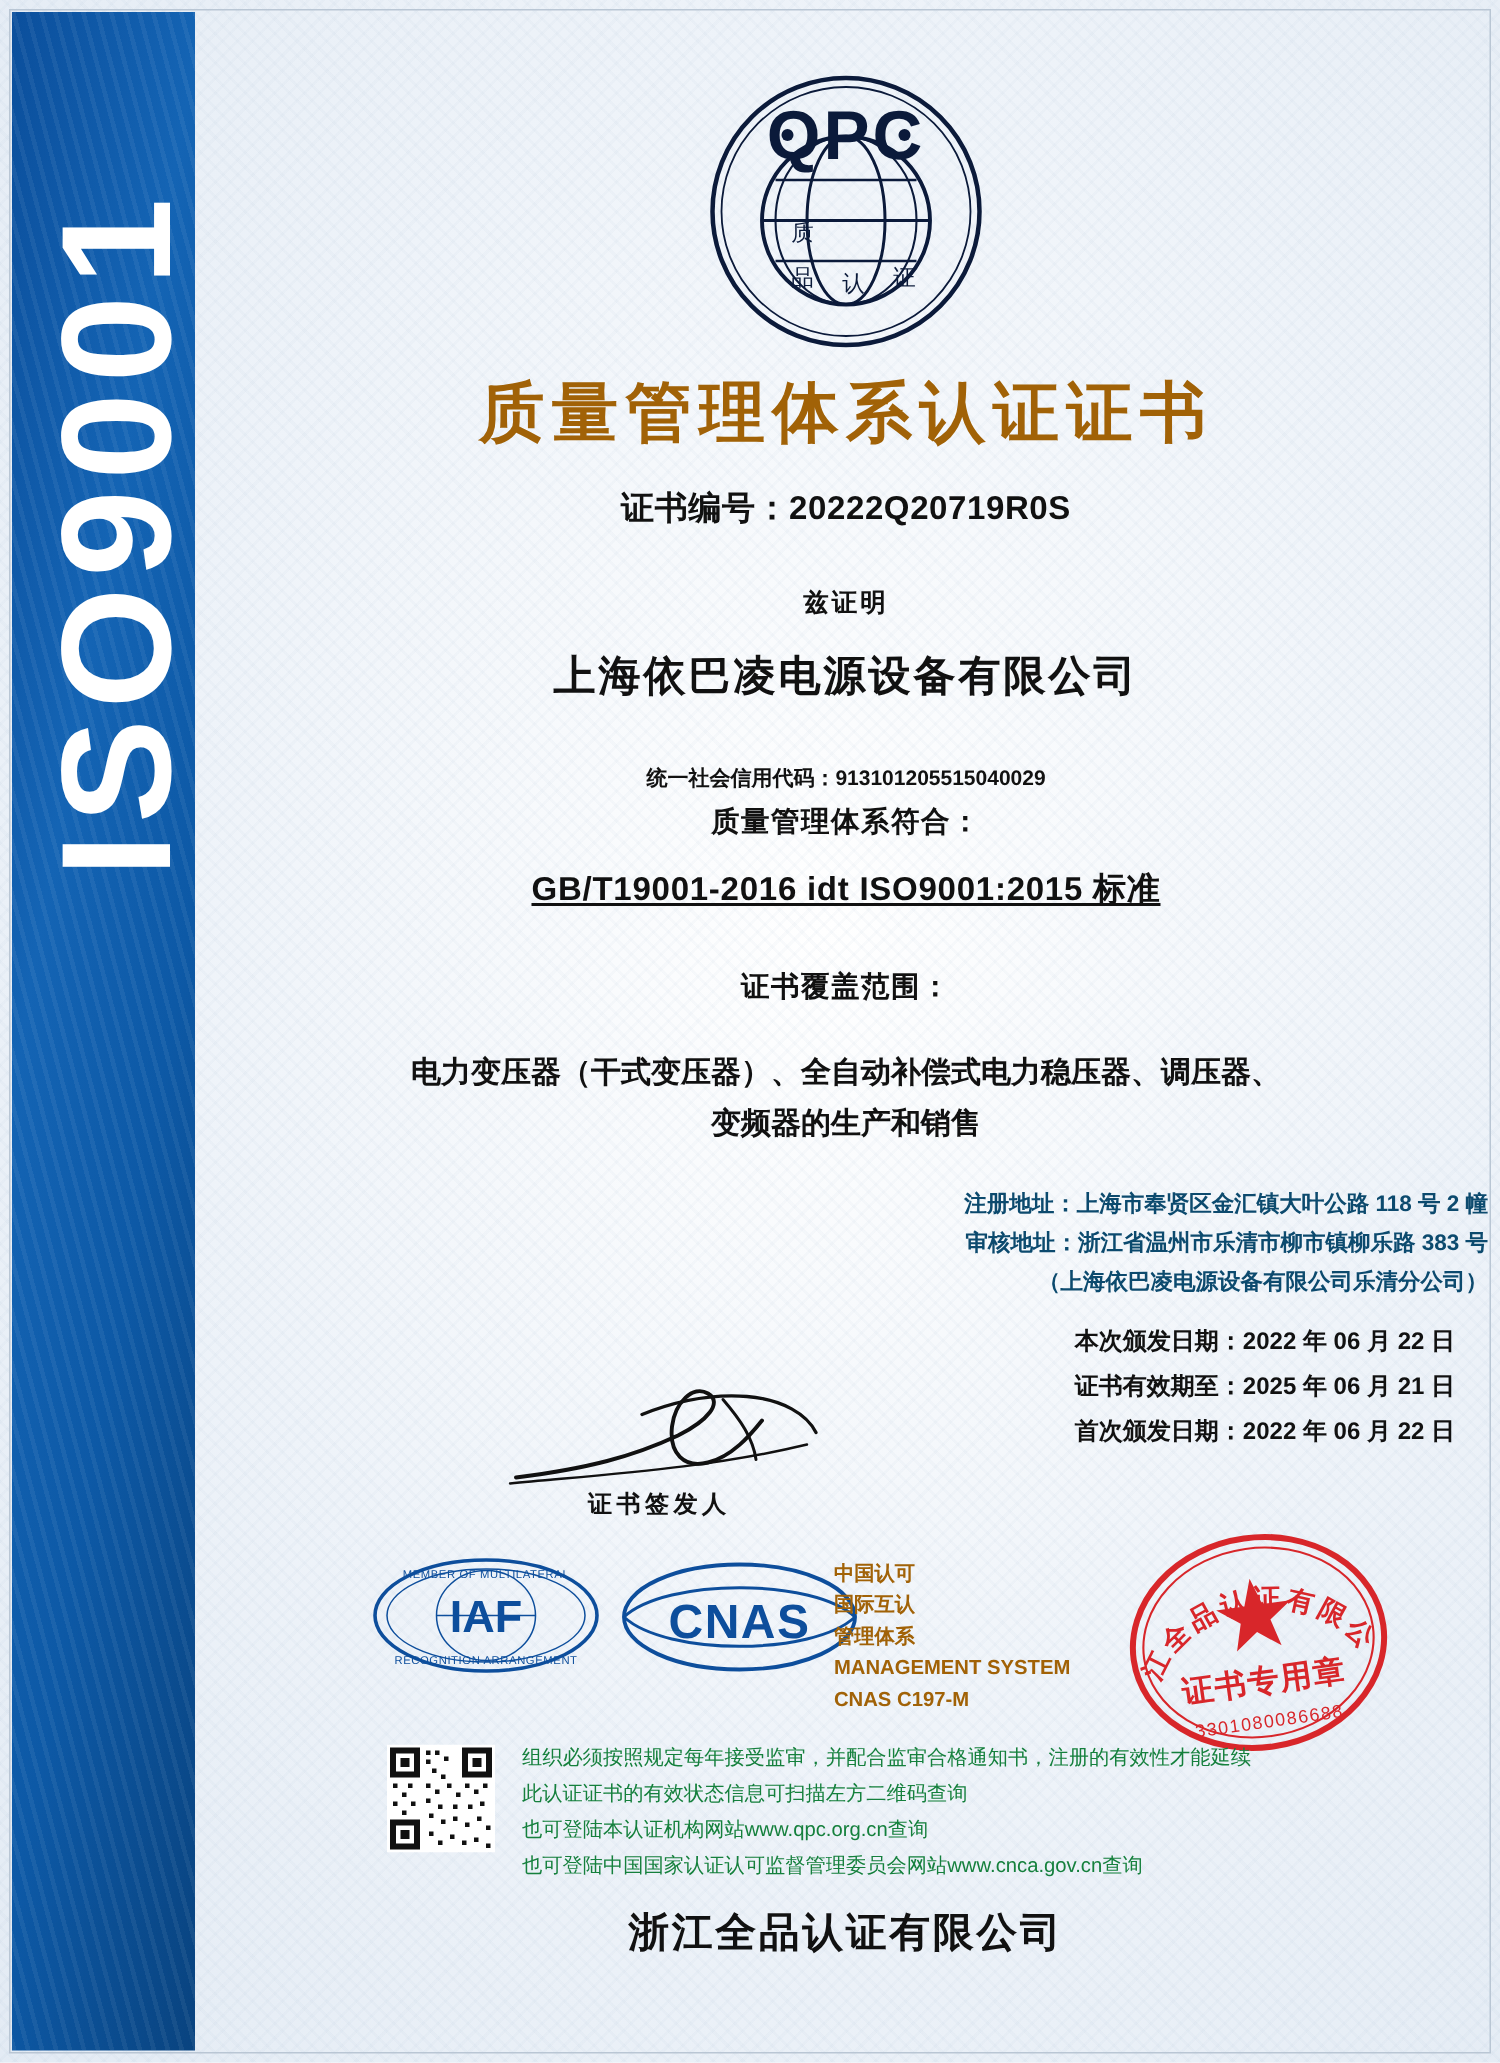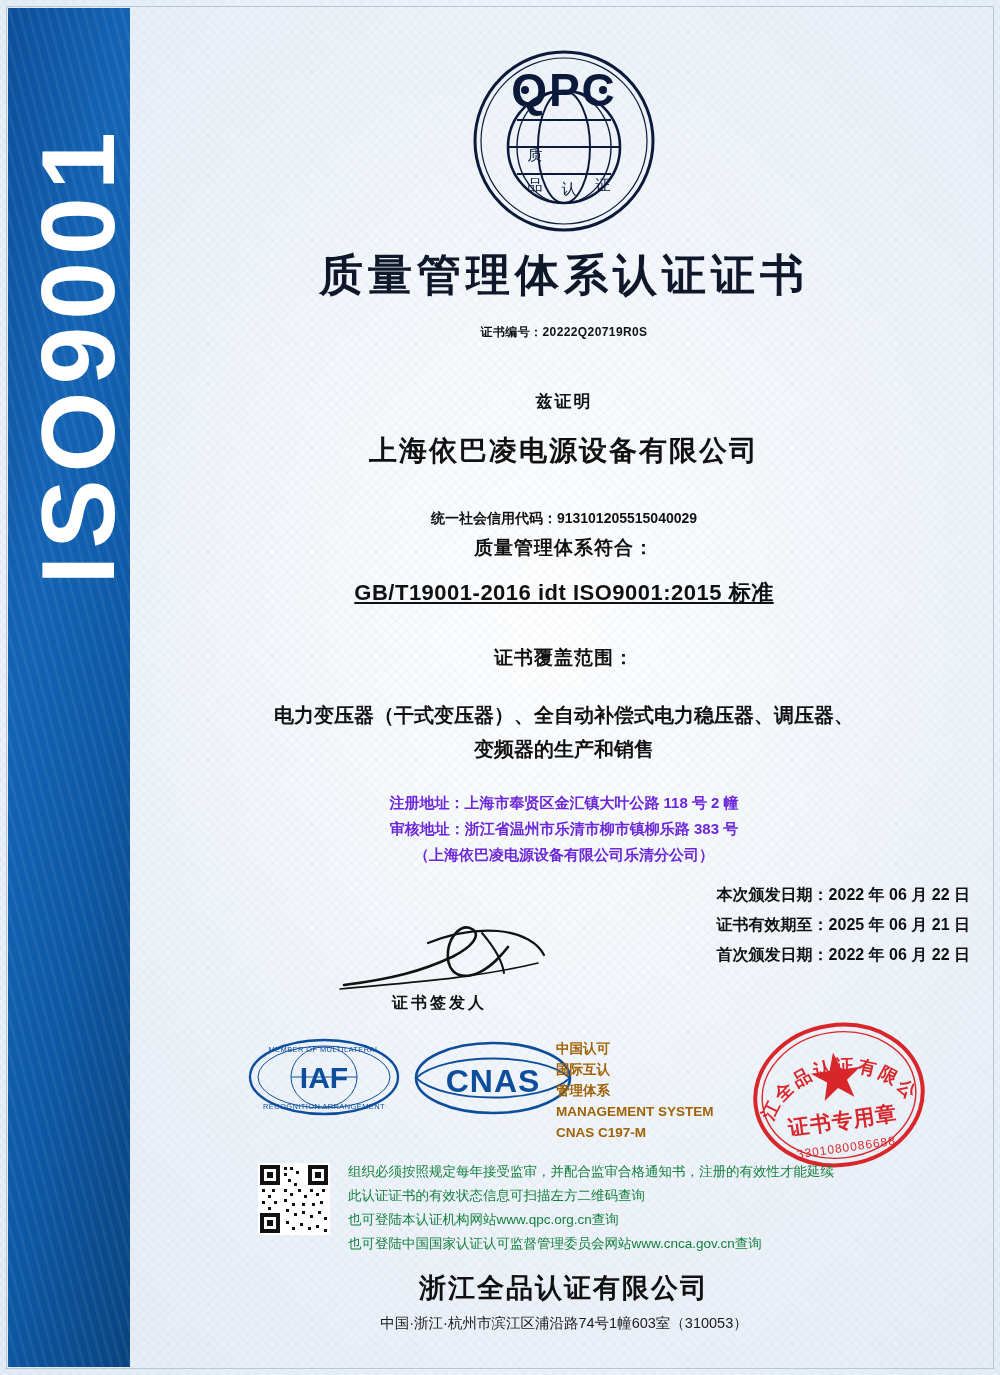--- a/index.html
+++ b/index.html
@@ -56,25 +56,25 @@
   
   #emblem{
     position:absolute;left:50%;top:42px;transform:translateX(-50%);
     width:182px;height:182px;
   }
 
   
   .center{text-align:center;}
   #main-title{
     position:absolute;top:238px;left:0;right:0;
-    font-size:44px;font-weight:bold;letter-spacing:5px;color:#0f172a;
+    font-size:44px;font-weight:bold;letter-spacing:5px;color:#a16207;
   }
   #cert-no{
     position:absolute;top:316px;left:0;right:0;
-    font-size:12px;font-weight:bold;letter-spacing:.4px;
+    font-size:22px;font-weight:bold;letter-spacing:.4px;
   }
   #hereby{
     position:absolute;top:382px;left:0;right:0;
     font-size:17px;font-weight:bold;letter-spacing:2px;
   }
   #company{
     position:absolute;top:424px;left:0;right:0;
     font-size:28px;font-weight:bold;letter-spacing:2px;
   }
   #credit-code{
@@ -92,21 +92,21 @@
   #scope-label{
     position:absolute;top:637px;left:0;right:0;
     font-size:19px;font-weight:bold;letter-spacing:1px;
   }
   #scope-text{
     position:absolute;top:690px;left:50px;right:50px;
     font-size:20px;font-weight:bold;line-height:34px;text-align:center;
   }
   #addresses{
     position:absolute;top:782px;left:0;right:0;
-    font-size:15px;line-height:26px;text-align:center;font-weight:bold;color:#6d28d9;
+    font-size:15px;line-height:26px;text-align:right;font-weight:bold;color:#0c4a6e;
   }
 
   
   #dates{
     position:absolute;top:872px;right:22px;
     font-size:16px;line-height:30px;font-weight:bold;text-align:right;
   }
   #dates .d-label{font-weight:bold;}
   #dates .d-val{font-weight:bold;}
 
@@ -331,15 +331,14 @@
     </div>
 
     <div id="notes">
       <div>组织必须按照规定每年接受监审，并配合监审合格通知书，注册的有效性才能延续</div>
       <div>此认证证书的有效状态信息可扫描左方二维码查询</div>
       <div>也可登陆本认证机构网站www.qpc.org.cn查询</div>
       <div>也可登陆中国国家认证认可监督管理委员会网站www.cnca.gov.cn查询</div>
     </div>
 
     <div id="issuer">浙江全品认证有限公司</div>
-    <div id="issuer-addr">中国·浙江·杭州市滨江区浦沿路74号1幢603室（310053）</div>
   </div>
 </div>
 
 </body></html>

